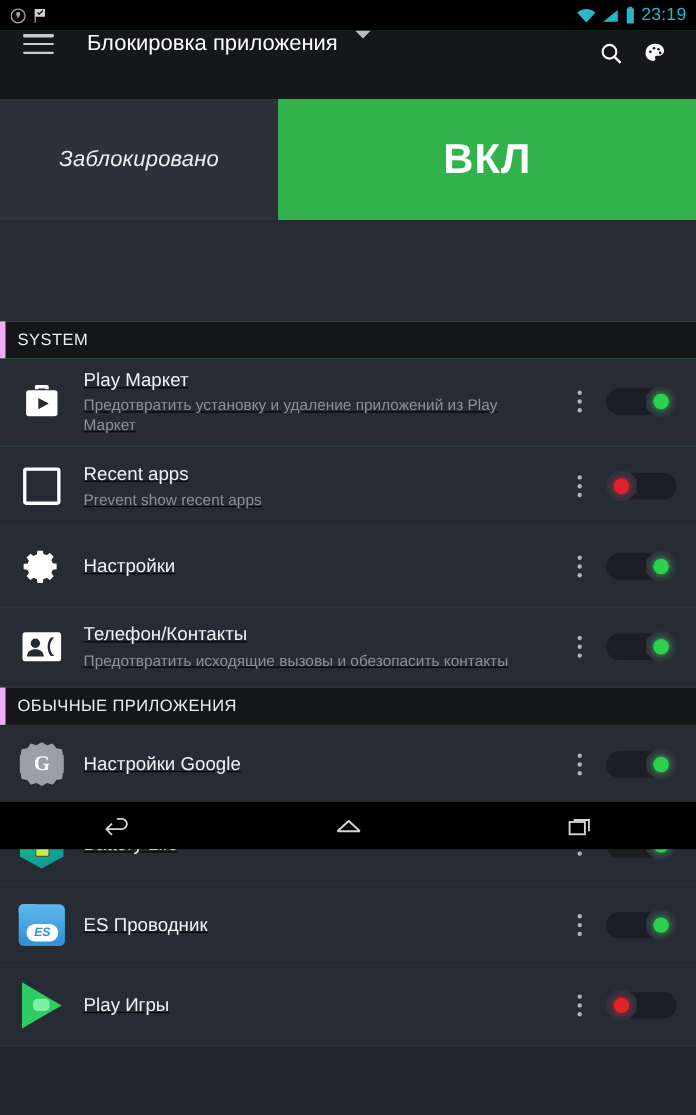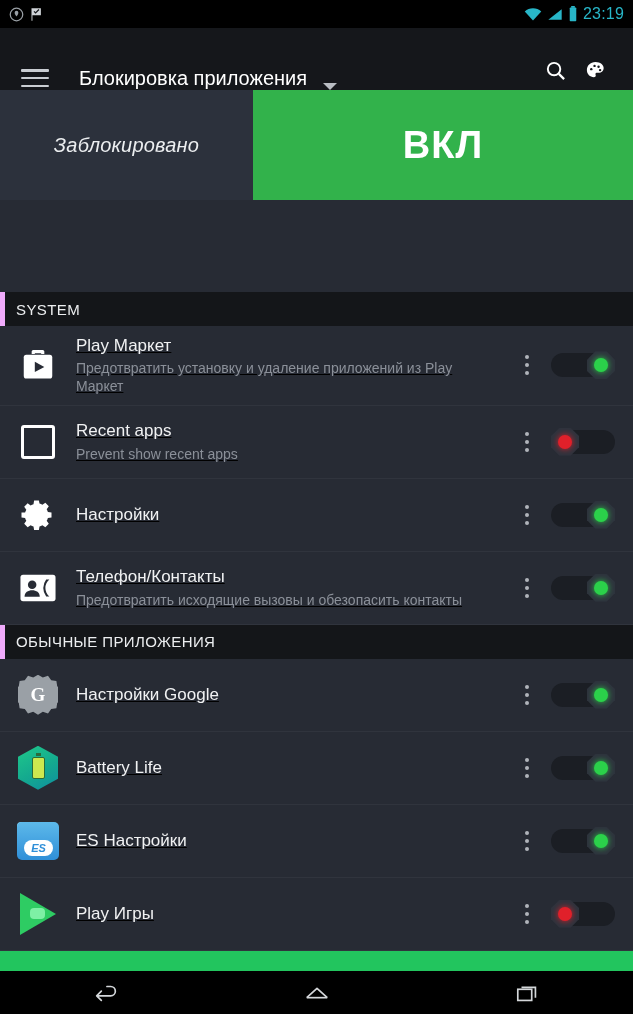--- a/index.html
+++ b/index.html
@@ -2,37 +2,37 @@
 <html><head>
 <meta charset="utf-8">
 <style>
   * { margin:0; padding:0; box-sizing:border-box; }
   html, body {
     width:633px; height:1014px;
     background:#22262e;
     font-family:"Liberation Sans", sans-serif;
     overflow:hidden;
   }
-  #app { position:relative; width:633px; height:1014px; background:#22c55e; }
+  #app { position:relative; width:633px; height:772px; background:#22c55e; }
 
   
   .statusbar {
     height:28px; background:#000;
     display:flex; align-items:center; justify-content:space-between;
     padding:0 9px;
   }
   .sb-left { display:flex; align-items:center; gap:5px; }
   .sb-right { display:flex; align-items:center; gap:5px; }
   .sb-time { color:#28b6c8; font-size:16px; letter-spacing:.2px; }
   .sb-ico { display:block; }
 
   
   .toolbar {
     height:62px; background:#15171b;
-    display:flex; align-items:flex-end; padding:0 18px;
+    display:flex; align-items:flex-start; padding:0 18px;
   }
   .hamburger { width:34px; height:24px; display:flex; flex-direction:column;
     justify-content:space-between; padding:3px 3px; cursor:pointer; }
   .hamburger i { display:block; height:2.5px; background:#c9cdd2; border-radius:1px; }
   .tb-title { color:#fff; font-size:20px; margin-left:27px; white-space:nowrap; }
   .tb-caret {
     margin-left:16px; width:0; height:0;
     border-left:7px solid transparent; border-right:7px solid transparent;
     border-top:7px solid #b9bdc3;
   }
@@ -377,21 +377,21 @@
       <div class="row-ico">
         <div class="ic-es">
           <div class="tab"></div>
           <div class="fold"></div>
           <div class="cloud">
               <b>ES</b>
             </div>
         </div>
       </div>
       <div class="row-txt">
-        <div class="row-title">ES Настройки</div>
+        <div class="row-title">ES Проводник</div>
       </div>
       <div class="row-dots">
           <b></b>
           <b></b>
           <b></b>
         </div>
       <div class="tgl on">
         <div class="tgl-wrap">
             <div class="tgl-track"></div>
             <div class="tgl-thumb">

